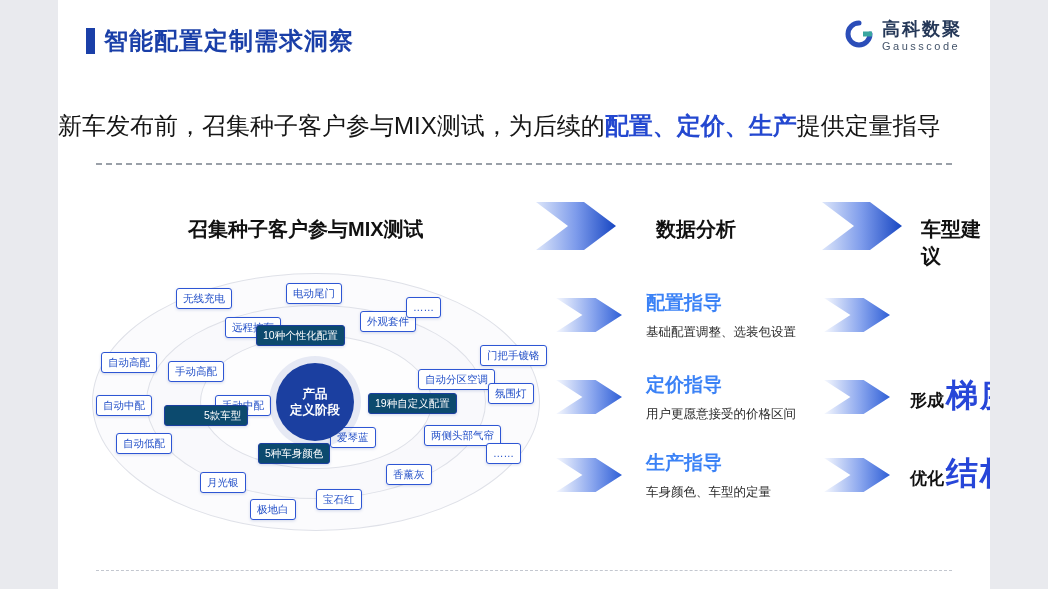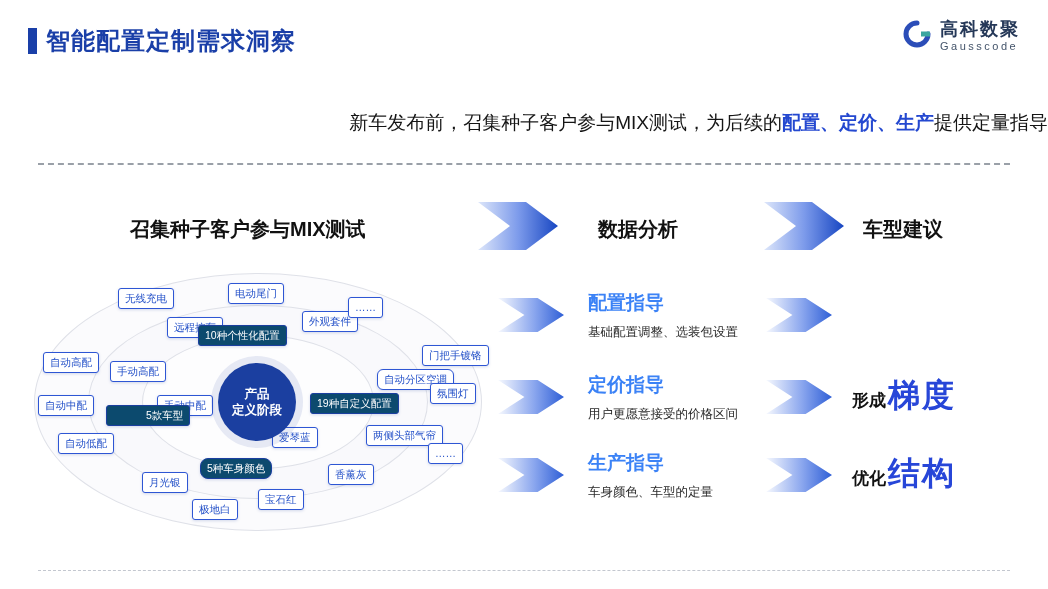--- a/index.html
+++ b/index.html
@@ -1,27 +1,27 @@
 <!DOCTYPE html>
 <html><head>
 <meta charset="utf-8">
 <style>
   * { margin:0; padding:0; box-sizing:border-box; }
   body { background:#e9eaee; font-family:"Liberation Sans","DejaVu Sans",sans-serif; }
-  .slide { position:relative; width:1048px; height:589px; background:#ffffff; overflow:hidden; margin:0 auto; }
+  .slide { position:relative; width:932px; height:589px; background:#ffffff; overflow:hidden; margin:0 auto; }
 
   
   .title-bar { position:absolute; left:28px; top:28px; width:9px; height:26px; background:#1a3fa8; }
   .page-title { position:absolute; left:46px; top:25px; font-size:24px; font-weight:bold; color:#1a3fa8; letter-spacing:1px; }
   .logo { position:absolute; right:28px; top:18px; display:flex; align-items:center; gap:7px; }
   .logo-text-name { font-size:18px; font-weight:bold; color:#253858; letter-spacing:2px; line-height:1.1; }
   .logo-text-sub { font-size:11px; color:#44546a; letter-spacing:2.5px; }
 
   
-  .subtitle { position:absolute; top:110px; left:0; width:100%; text-align:right; font-size:19px; color:#151515; }
+  .subtitle { position:absolute; top:110px; left:0; width:100%; text-align:left; font-size:24px; color:#151515; }
   .subtitle .hl { color:#2448d0; font-weight:bold; }
 
   .divider-top { position:absolute; top:163px; left:38px; right:38px; border-top:2px dashed #9aa0a8; }
   .divider-bottom { position:absolute; top:570px; left:38px; right:38px; border-top:1px dashed #c3c7cf; }
 
   
   .col-title { position:absolute; font-size:20px; font-weight:bold; color:#111; }
   .col-title-1 { left:130px; top:216px; }
   .col-title-2 { left:598px; top:216px; }
   .col-title-3 { left:863px; top:216px; }
@@ -108,26 +108,26 @@
         <div class="diag-label solid" style="left: 168px; top: 70px;">10种个性化配置</div>
         <div class="diag-label" style="left: 272px; top: 56px;">外观套件</div>
         <div class="diag-label" style="left: 318px; top: 42px;">……</div>
         <div class="diag-label" style="left: 13px; top: 97px;">自动高配</div>
         <div class="diag-label" style="left: 80px; top: 106px;">手动高配</div>
         <div class="diag-label" style="left: 8px; top: 140px;">自动中配</div>
         <div class="diag-label" style="left: 127px; top: 140px;">手动中配</div>
         <div class="diag-label solid" style="left: 76px; top: 150px; padding-left: 39px;">5款车型</div>
         <div class="diag-label" style="left: 28px; top: 178px;">自动低配</div>
         <div class="diag-label solid" style="left: 280px; top: 138px;">19种自定义配置</div>
-        <div class="diag-label" style="left: 347px; top: 114px; border-radius: 6px;">自动分区空调</div>
+        <div class="diag-label" style="left: 330px; top: 114px;">自动分区空调</div>
         <div class="diag-label" style="left: 392px; top: 90px;">门把手镀铬</div>
         <div class="diag-label" style="left: 400px; top: 128px;">氛围灯</div>
         <div class="diag-label" style="left: 336px; top: 170px;">两侧头部气帘</div>
         <div class="diag-label" style="left: 398px; top: 188px;">……</div>
-        <div class="diag-label solid" style="left: 170px; top: 203px; border-radius: 8px;">5种车身颜色</div>
+        <div class="diag-label solid" style="left: 170px; top: 188px;">5种车身颜色</div>
         <div class="diag-label" style="left: 242px; top: 172px;">爱琴蓝</div>
         <div class="diag-label" style="left: 298px; top: 209px;">香薰灰</div>
         <div class="diag-label" style="left: 112px; top: 217px;">月光银</div>
         <div class="diag-label" style="left: 162px; top: 244px;">极地白</div>
         <div class="diag-label" style="left: 228px; top: 234px;">宝石红</div>
       </div>
   </div>
 
   <div class="analysis-row row-1">
     <div class="arrow arrow-small row-arrow-a"></div>

